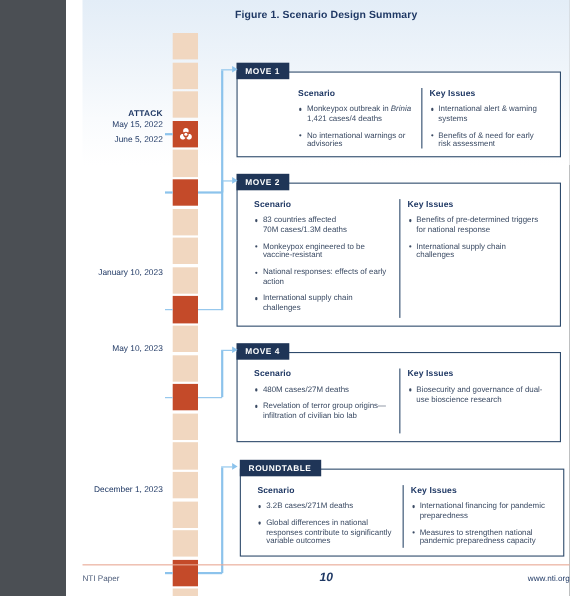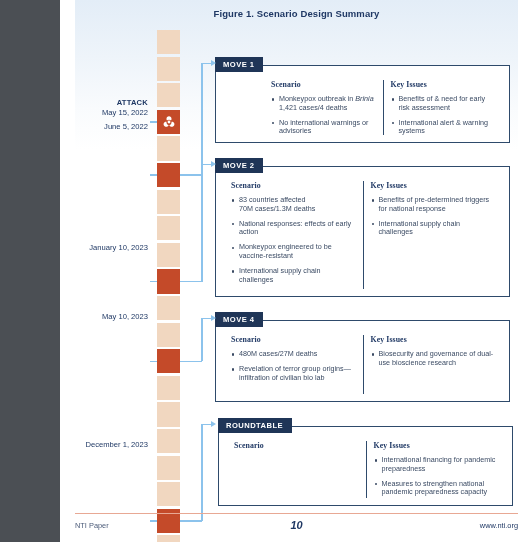--- a/index.html
+++ b/index.html
@@ -135,21 +135,20 @@
     padding: 0 7px;
   }
   .col.left  { width: 50%; }
   .col.right { width: 50%; border-left: 1px solid #2e4a6b; }
   .col-head {
     font-size: 7.8px;
     font-weight: bold;
     color: #1f3864;
     margin-bottom: 6px;
     letter-spacing: .1px;
-    font-family: Liberation Serif, serif;
   }
   ul.bullets { list-style: none; }
   ul.bullets li {
     position: relative;
     font-size: 7.2px;
     line-height: 8.8px;
     color: #3a4a63;
     padding-left: 8px;
     margin-bottom: 6px;
   }
@@ -245,35 +244,35 @@
             <div class="col left">
               <div class="col-head">Scenario</div>
               <ul class="bullets">
                 <li>Monkeypox outbreak in <i>Brinia</i><br>1,421 cases/4 deaths</li>
                 <li>No international warnings or advisories</li>
               </ul>
             </div>
             <div class="col right">
               <div class="col-head">Key Issues</div>
               <ul class="bullets">
+                <li>International alert &amp; warning systems</li>
                 <li>Benefits of &amp; need for early risk assessment</li>
-                <li>International alert &amp; warning systems</li>
               </ul>
             </div>
           </div>
         </div>
         <div class="move-box" style="left: 155px; top: 166px; width: 295px; height: 131px;">
           <div class="move-tab">MOVE 2</div>
           <div class="move-body">
             <div class="col left">
               <div class="col-head">Scenario</div>
               <ul class="bullets">
                 <li>83 countries affected<br>70M cases/1.3M deaths</li>
+                <li>Monkeypox engineered to be vaccine-resistant</li>
                 <li>National responses: effects of early action</li>
-                <li>Monkeypox engineered to be vaccine-resistant</li>
                 <li>International supply chain challenges</li>
               </ul>
             </div>
             <div class="col right">
               <div class="col-head">Key Issues</div>
               <ul class="bullets">
                 <li>Benefits of pre-determined triggers for national response</li>
                 <li>International supply chain challenges</li>
               </ul>
             </div>
@@ -295,20 +294,24 @@
                 <li>Biosecurity and governance of dual-use bioscience research</li>
               </ul>
             </div>
           </div>
         </div>
         <div class="move-box" style="left: 158px; top: 426px; width: 295px; height: 80px;">
           <div class="move-tab">ROUNDTABLE</div>
           <div class="move-body">
             <div class="col left">
               <div class="col-head">Scenario</div>
+              <ul class="bullets">
+                <li>3.2B cases/271M deaths</li>
+                <li>Global differences in national responses contribute to significantly variable outcomes</li>
+              </ul>
             </div>
             <div class="col right">
               <div class="col-head">Key Issues</div>
               <ul class="bullets">
                 <li>International financing for pandemic preparedness</li>
                 <li>Measures to strengthen national pandemic preparedness capacity</li>
               </ul>
             </div>
           </div>
         </div>

